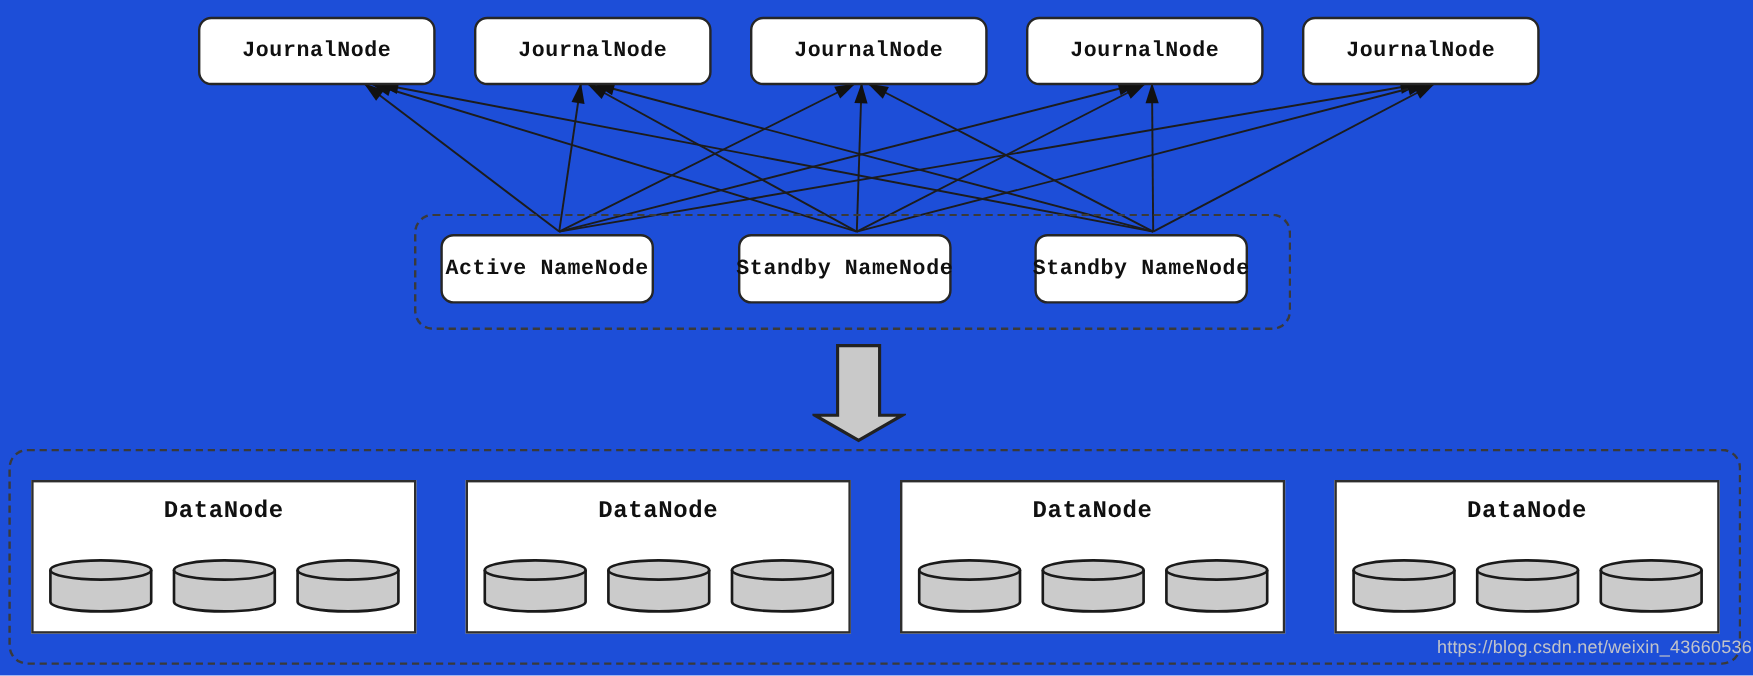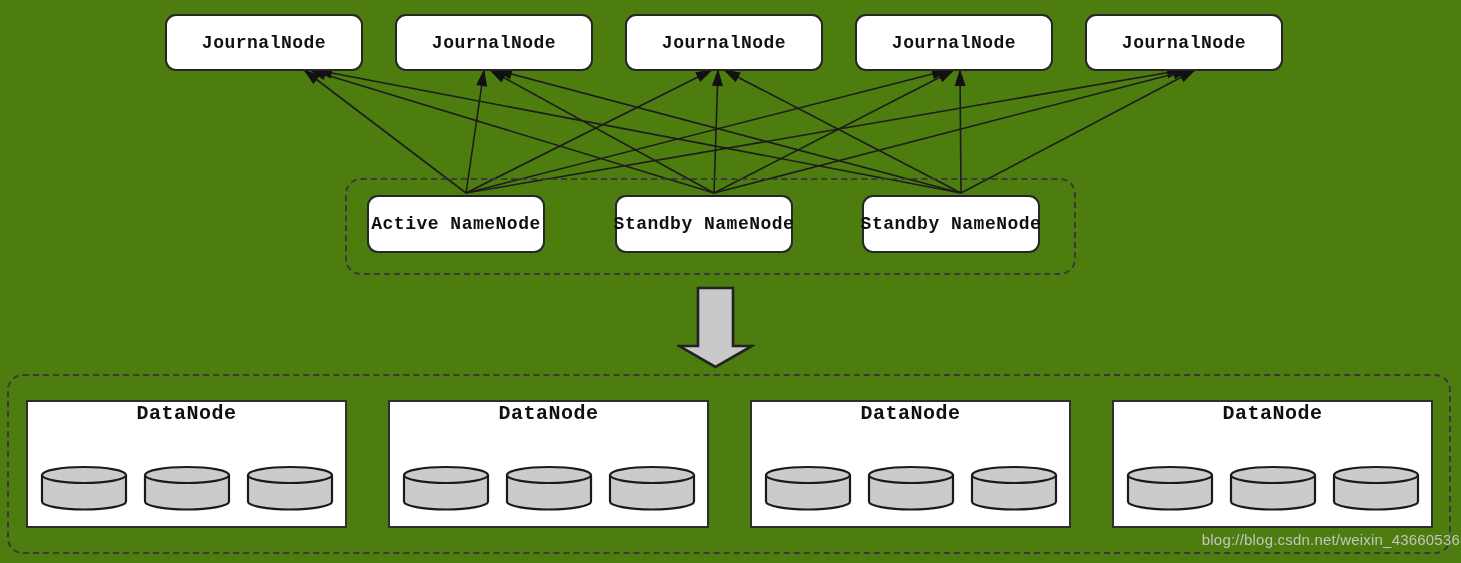--- a/index.html
+++ b/index.html
@@ -1,17 +1,17 @@
 <!DOCTYPE html>
 <html><head>
 <meta charset="utf-8">
 <style>
   html,body{margin:0;padding:0;background:#fff;}
   .stage{
-    position:relative;width:1461px;height:563px;background:#4d7c0f;overflow:hidden;
+    position:relative;width:1461px;height:563px;background:#1d4ed8;overflow:hidden;
     font-family:"Liberation Mono","DejaVu Sans Mono",monospace;
   }
   .stage svg.overlay{position:absolute;left:0;top:0;}
   .edge{stroke:#1c1c1c;stroke-width:1.6;}
   .node{
     position:absolute;box-sizing:border-box;background:#fff;
     border:2.4px solid #262626;border-radius:11px;
     display:flex;align-items:center;justify-content:center;
     font-weight:bold;font-size:18px;color:#101010;letter-spacing:0.5px;
     white-space:nowrap;
@@ -23,21 +23,21 @@
     border:2.4px dashed #3a3a3a;border-radius:16px;background:transparent;
   }
   .nn-cluster{left:345px;top:178px;width:731px;height:97px;z-index:1;}
   .dn-cluster{left:7px;top:374px;width:1444px;height:180px;}
   .blockarrow{position:absolute;left:677px;top:286px;z-index:2;}
   .dn{
     position:absolute;top:400px;width:321px;height:128px;box-sizing:border-box;
     background:#fff;border:2.4px solid #2e2e2e;z-index:2;
   }
   .dn-label{
-    text-align:center;font-weight:bold;font-size:20px;
+    margin-top:13px;text-align:center;font-weight:bold;font-size:20px;
     color:#101010;letter-spacing:0.5px;
   }
   .disk-row{
     position:absolute;left:0;right:0;top:62px;
     display:flex;justify-content:center;gap:13px;
   }
   .disk{width:90px;height:48px;}
   .watermark{
     position:absolute;right:1px;top:531px;z-index:5;
     font-family:"Liberation Sans","DejaVu Sans",sans-serif;
@@ -167,15 +167,15 @@
           <path d="M3,11 v26.5 a42,8 0 0 0 84,0 v-26.5" fill="#cbcbcb" stroke="#1a1a1a" stroke-width="2.2"></path>
           <ellipse cx="45" cy="11" rx="42" ry="8" fill="#cbcbcb" stroke="#1a1a1a" stroke-width="2.2"></ellipse>
         </svg>
         <svg class="disk" viewBox="0 0 90 48">
           <path d="M3,11 v26.5 a42,8 0 0 0 84,0 v-26.5" fill="#cbcbcb" stroke="#1a1a1a" stroke-width="2.2"></path>
           <ellipse cx="45" cy="11" rx="42" ry="8" fill="#cbcbcb" stroke="#1a1a1a" stroke-width="2.2"></ellipse>
         </svg>
       </div>
   </div>
 
-  <div class="watermark">blog://blog.csdn.net/weixin_43660536</div>
+  <div class="watermark">https://blog.csdn.net/weixin_43660536</div>
 
 </div>
 
 </body></html>

